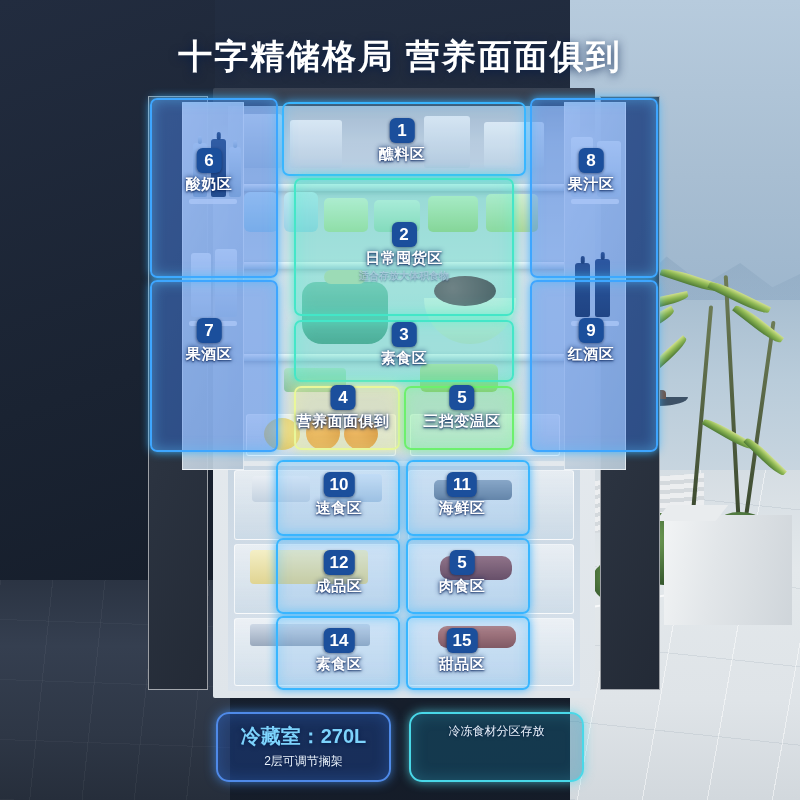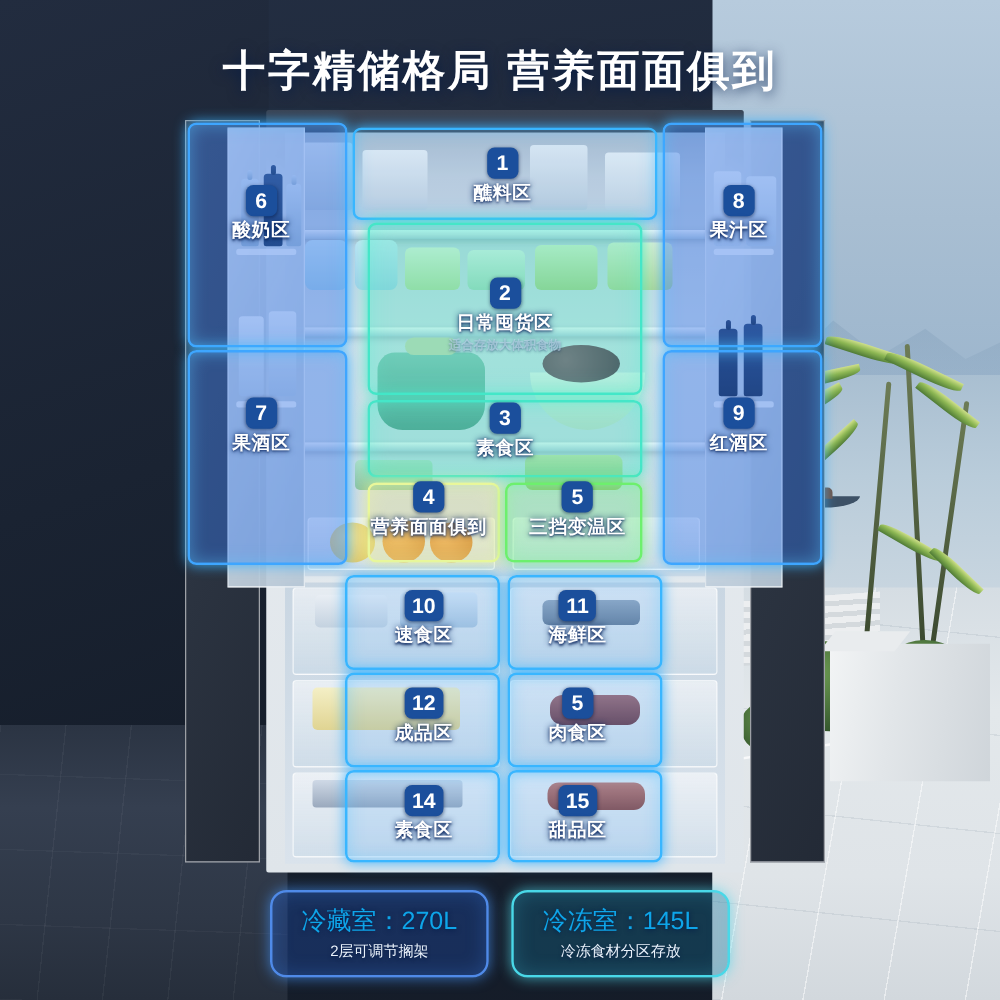--- a/index.html
+++ b/index.html
@@ -251,21 +251,21 @@
     background: rgba(28,72,158,.42);
     border: 2px solid #4f8ae8;
     box-shadow: 0 0 11px rgba(70,150,250,.7), inset 0 0 16px rgba(60,130,230,.3);
   }
   .sum-box.cyan {
     background: rgba(20,110,150,.34);
     border-color: #49d8e8;
     box-shadow: 0 0 11px rgba(80,215,235,.7), inset 0 0 16px rgba(70,200,225,.25);
   }
   .sum-title {
-    font-size: 20px; font-weight: normal; color: #0ea5e9;
+    font-size: 20px; font-weight: bold; color: #7dd3fc;
     text-shadow: 0 1px 4px rgba(0,25,70,.9);
     margin-bottom: 3px;
   }
   .sum-line {
     font-size: 12px; color: #eaf2fb; line-height: 1.45;
     text-shadow: 0 1px 3px rgba(0,25,70,.8);
   }
 </style>
 </head>
 <body>
@@ -476,18 +476,17 @@
     <div class="badge">15</div>
     <div class="lbl-text">甜品区</div>
   </div>
 
   <div class="summary">
     <div class="sum-box">
       <div class="sum-title">冷藏室：270L</div>
       <div class="sum-line">2层可调节搁架</div>
     </div>
     <div class="sum-box cyan">
-      <div class="sum-title">冷冻室：145L</div>
       <div class="sum-line">冷冻食材分区存放</div>
     </div>
   </div>
 
 </div>
 
 </body></html>

